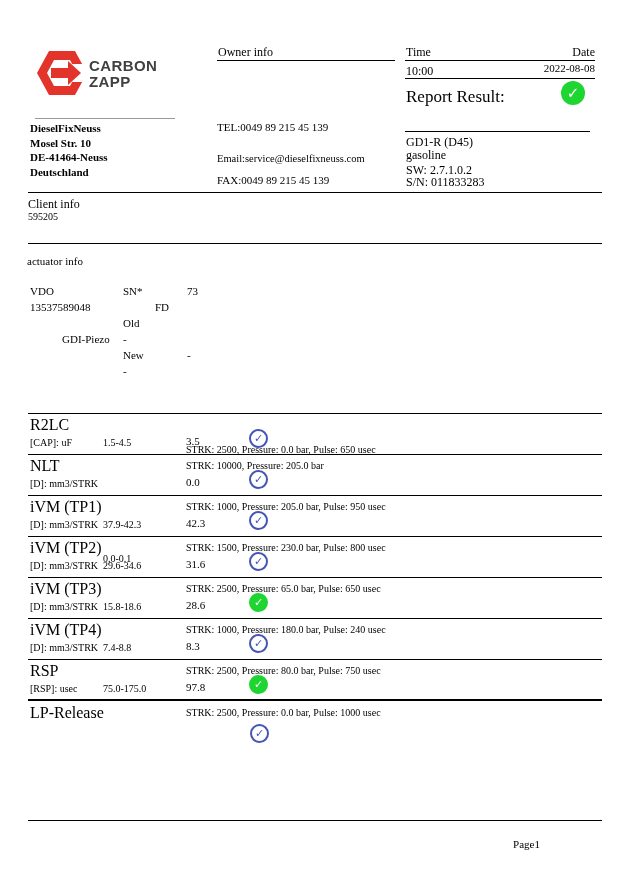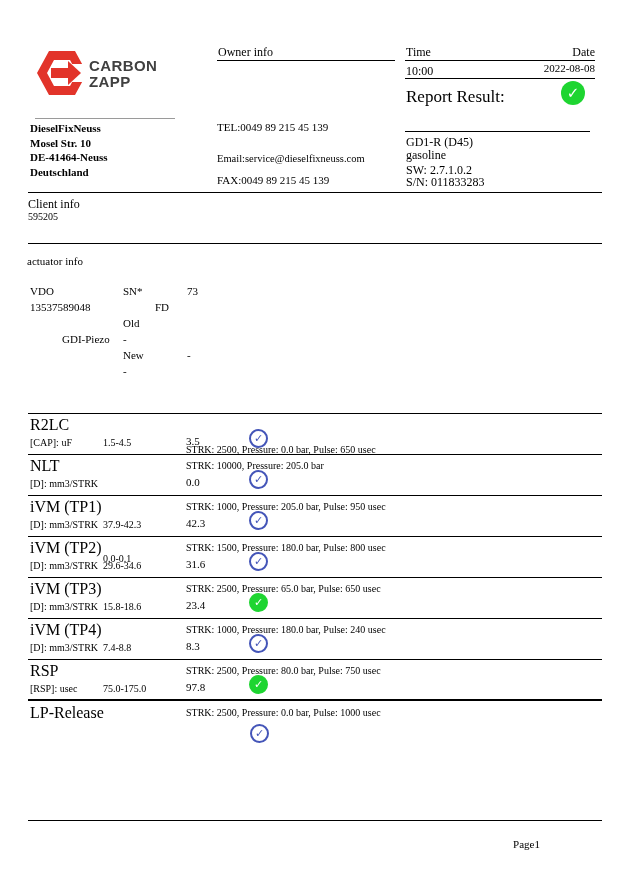--- a/index.html
+++ b/index.html
@@ -127,34 +127,34 @@
     <div class="abs tparams" style="left:186px;top:501px;">STRK: 1000, Pressure: 205.0 bar, Pulse: 950 usec</div>
     <div class="abs tsub" style="left:30px;top:519px;">[D]: mm3/STRK</div>
     <div class="abs tsub" style="left:103px;top:519px;">37.9-42.3</div>
     <div class="abs tvalue" style="left:186px;top:517px;">42.3</div>
     <span class="check" style="left:249px;top:511px;" data-status="blue">✓</span>
   </div>
   <div class="hline" style="left:28px;top:536px;width:574px;"></div>
 
   <div>
     <div class="abs ttitle" style="left:30px;top:539px;">iVM (TP2)</div>
-    <div class="abs tparams" style="left:186px;top:542px;">STRK: 1500, Pressure: 180.0 bar, Pulse: 800 usec</div>
+    <div class="abs tparams" style="left:186px;top:542px;">STRK: 1500, Pressure: 230.0 bar, Pulse: 800 usec</div>
     <div class="abs tsub" style="left:30px;top:560px;">[D]: mm3/STRK</div>
     <div class="abs tsub" style="left:103px;top:560px;">29.6-34.6</div>
     <div class="abs tvalue" style="left:186px;top:558px;">31.6</div>
     <span class="check" style="left:249px;top:552px;" data-status="blue">✓</span>
   </div>
   <div class="hline" style="left:28px;top:577px;width:574px;"></div>
 
   <div>
     <div class="abs ttitle" style="left:30px;top:580px;">iVM (TP3)</div>
     <div class="abs tparams" style="left:186px;top:583px;">STRK: 2500, Pressure: 65.0 bar, Pulse: 650 usec</div>
     <div class="abs tsub" style="left:30px;top:601px;">[D]: mm3/STRK</div>
     <div class="abs tsub" style="left:103px;top:601px;">15.8-18.6</div>
-    <div class="abs tvalue" style="left:186px;top:599px;">23.4</div>
+    <div class="abs tvalue" style="left:186px;top:599px;">28.6</div>
     <span class="check" style="left:249px;top:593px;" data-status="green">✓</span>
   </div>
   <div class="hline" style="left:28px;top:618px;width:574px;"></div>
 
   <div>
     <div class="abs ttitle" style="left:30px;top:621px;">iVM (TP4)</div>
     <div class="abs tparams" style="left:186px;top:624px;">STRK: 1000, Pressure: 180.0 bar, Pulse: 240 usec</div>
     <div class="abs tsub" style="left:30px;top:642px;">[D]: mm3/STRK</div>
     <div class="abs tsub" style="left:103px;top:642px;">7.4-8.8</div>
     <div class="abs tvalue" style="left:186px;top:640px;">8.3</div>

